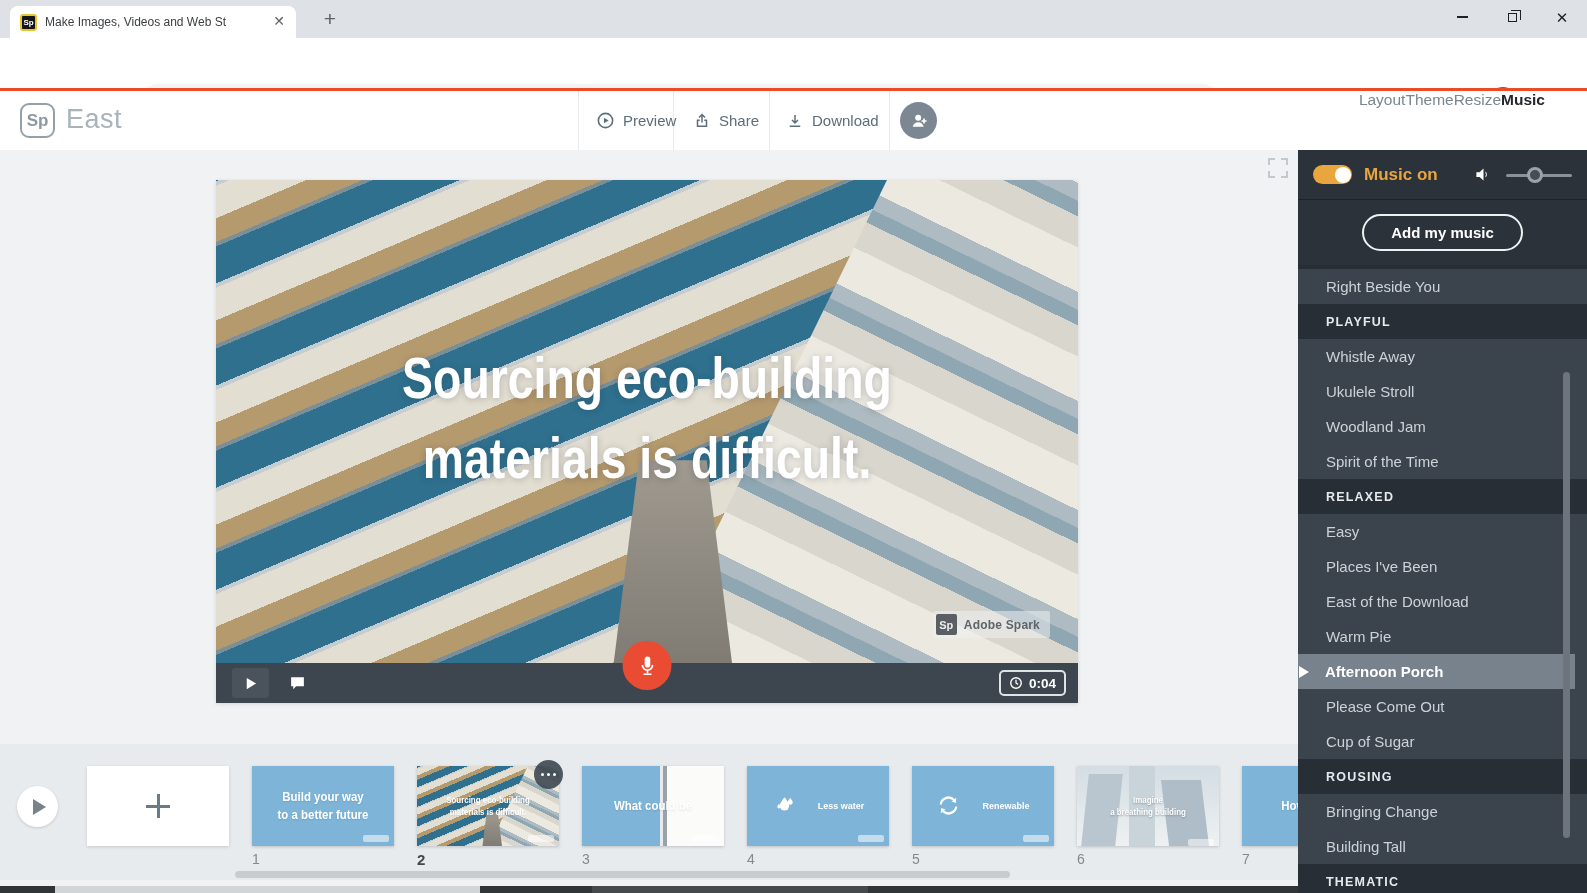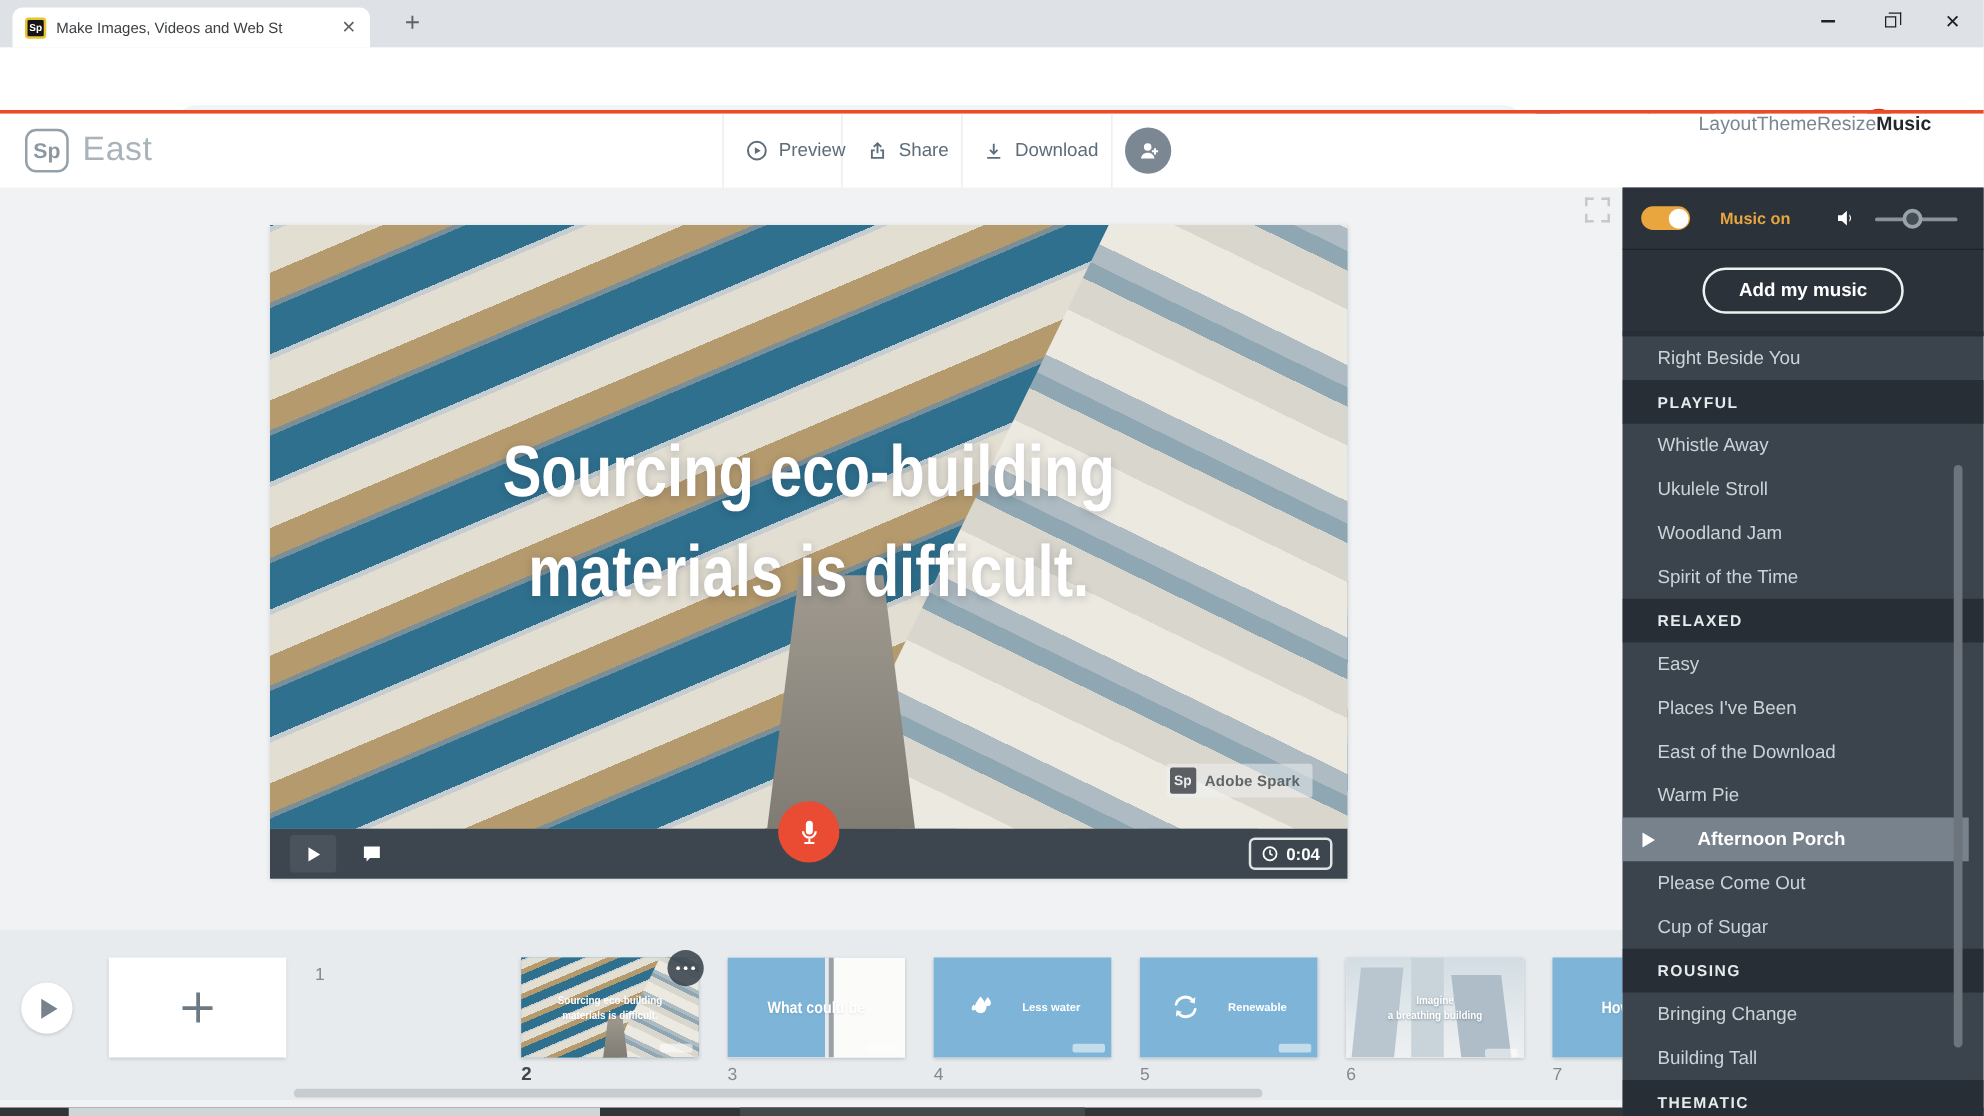--- a/index.html
+++ b/index.html
@@ -134,35 +134,35 @@
   .h-scroll { position:absolute; left:235px; top:127px; width:775px; height:7px; background:#c7ccd0; border-radius:4px; }
   .page-scroll { position:absolute; left:0; right:0; bottom:0; height:7px; background:#323538; }
   .page-thumb { position:absolute; left:55px; top:0; width:425px; height:7px; background:#d2d5d8; }
   .page-seg { position:absolute; left:592px; top:0; width:276px; height:7px; background:#45494c; }
   
   .musicpanel { position:absolute; left:1298px; top:150px; width:289px; bottom:0; background:var(--c-panel_mid); overflow:hidden; }
   .mp-top { height:50px; background:var(--c-panel_top); border-bottom:1px solid #1d2329;
             display:flex; align-items:center; padding-left:15px; }
   .toggle { width:39px; height:19px; border-radius:10px; background:var(--c-amber); position:relative; flex:none; }
   .toggle i { position:absolute; right:1.5px; top:1.5px; width:16px; height:16px; border-radius:50%; background:#fff; }
-  .toggle-label { color:var(--c-amber); font-size:13px; font-weight:bold; margin-left:24px; }
+  .toggle-label { color:var(--c-amber); font-size:17px; font-weight:bold; margin-left:12px; }
   .speaker { margin-left:36px; }
   .vslider { position:relative; width:66px; height:16px; margin-left:13px; }
   .vslider .track { position:absolute; left:0; right:0; top:7px; height:3px; background:#8a9199; border-radius:2px; }
   .vslider .knob { position:absolute; top:0; width:16px; height:16px; border-radius:50%;
                    background:#454d56; border:3.5px solid #9ba3aa; }
   .mp-add { height:69px; background:var(--c-panel_top); border-bottom:4px solid var(--c-panel_dark);
             display:flex; align-items:center; justify-content:center; }
   .add-music-btn { background:transparent; border:2px solid #eef1f2; border-radius:19px; color:#fff;
                    font-size:15px; font-weight:bold; padding:8px 27px; font-family:inherit; cursor:pointer; }
   .mrow { height:35px; display:flex; align-items:center; }
   .mrow.track { padding-left:28px; color:#ccd2d7; font-size:15px; cursor:pointer; }
   .mrow.header { padding-left:28px; background:var(--c-panel_dark); color:#e6eaec; font-size:12.5px;
                  font-weight:bold; letter-spacing:1.2px; }
-  .mrow.selected { background:var(--c-selected); color:#fff; font-weight:bold; width:calc(100% - 12px); padding-left:16px;gap:18px; }
+  .mrow.selected { background:var(--c-selected); color:#fff; font-weight:bold; width:calc(100% - 12px); padding-left:1px; }
   .play-tri { width:0; height:0; border-left:10px solid #fff; border-top:6px solid transparent;
               border-bottom:6px solid transparent; margin-right:16px; flex:none; }
   .mp-scroll { position:absolute; right:17px; top:222px; width:7px; height:466px; background:#6d747b; border-radius:4px; }
 </style>
 </head>
 <body style="--c-accent: #ed4a26; --c-mic: #e94b33; --c-amber: #e9a63e; --c-blue: #7db4d7; --c-panel_dark: #272e35; --c-panel_mid: #3b444d; --c-panel_top: #2b323a; --c-selected: #77828c; --c-bar: #3d454e;">
 
 <div class="tabbar">
   <div class="tab">
     <span class="favicon">Sp</span>
@@ -328,20 +328,29 @@
       <i></i>
     </div>
   <div class="slides" id="slides">
       <div class="slide">
         <div class="add-card">
           <span class="add-plus"></span>
         </div>
         <div class="slide-num">&nbsp;</div>
       </div>
       <div class="slide">
+        <div class="slide-card">
+          <div class="slide-inner s-blue">
+            <div class="s-text">
+              <div>Build your way</div>
+              <div>to a better future</div>
+            </div>
+            <i class="mini-wm"></i>
+          </div>
+        </div>
         <div class="slide-num">1</div>
       </div>
       <div class="slide">
         <div class="slide-card">
           <div class="slide-inner photo photo-sm">
             <div class="f-left"></div>
             <div class="f-right"></div>
             <div class="f-col"></div>
             <div class="s-text tiny">
               <div>Sourcing eco-building</div>

